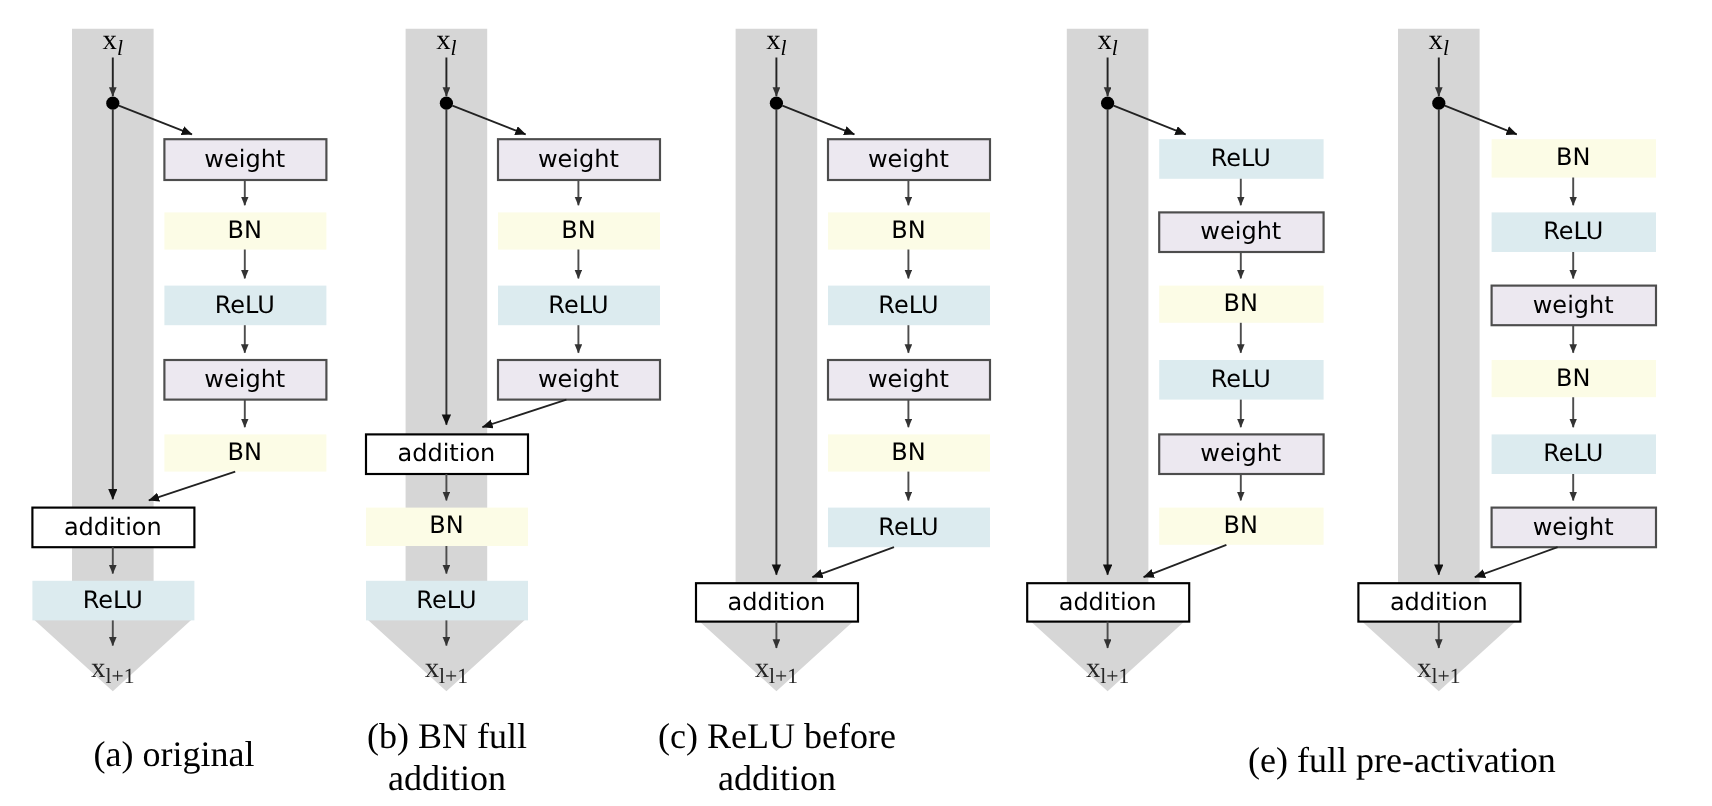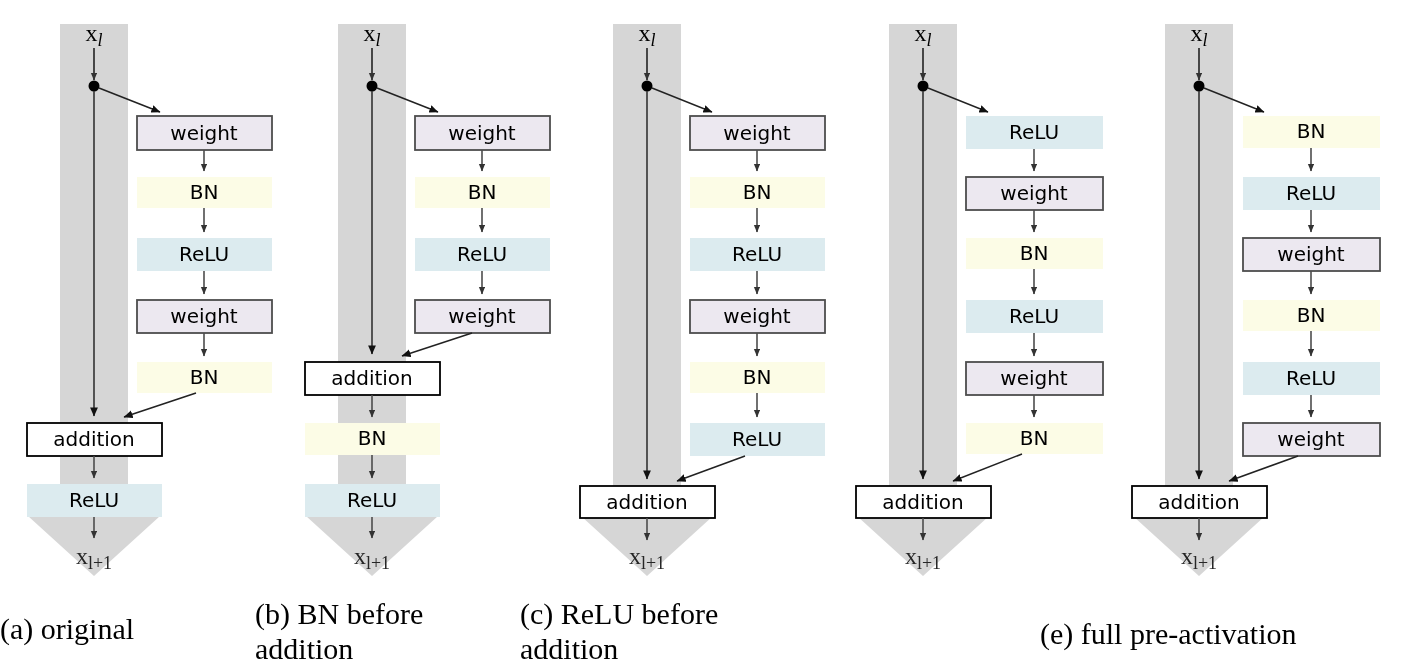--- a/index.html
+++ b/index.html
@@ -45,20 +45,21 @@
     font-family: "Liberation Serif", "DejaVu Serif", serif;
     font-size: 24px;
     fill: #262626;
     text-anchor: middle;
   }
   .caption {
     position: absolute;
     font-family: "Liberation Serif", "DejaVu Serif", serif;
     font-size: 30px;
     color: #000000;
+    text-align: center;
     line-height: 1.18;
   }
 </style>
 </head>
 <body>
 
 <div id="stage">
 
   <svg class="diagram" viewBox="0 0 1427 672">
     <defs>
@@ -274,21 +275,21 @@
 
       <text class="xlabel-out" x="1199" y="548">x<tspan class="it" dy="5" font-size="18">l+1</tspan></text>
     </g>
   </svg>
 
   <div class="caption" style="left:0px; top:595px; width:290px;">
     <div>(a) original</div>
   </div>
 
   <div class="caption" style="left:255px; top:580px; width:235px;">
-    <div>(b) BN before</div>
+    <div>(b) BN full</div>
     <div>addition</div>
   </div>
 
   <div class="caption" style="left:520px; top:580px; width:255px;font-family:Liberation Serif, serif;">
     <div>(c) ReLU before</div>
     <div>addition</div>
   </div>
 
   <div class="caption" style="left:805px; top:580px; width:235px;">
   </div>

